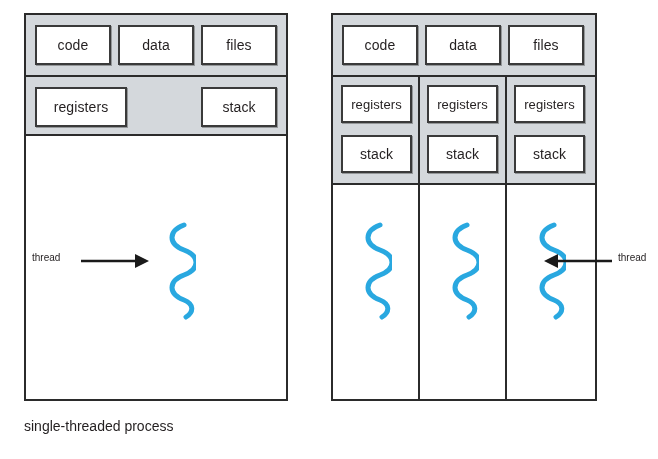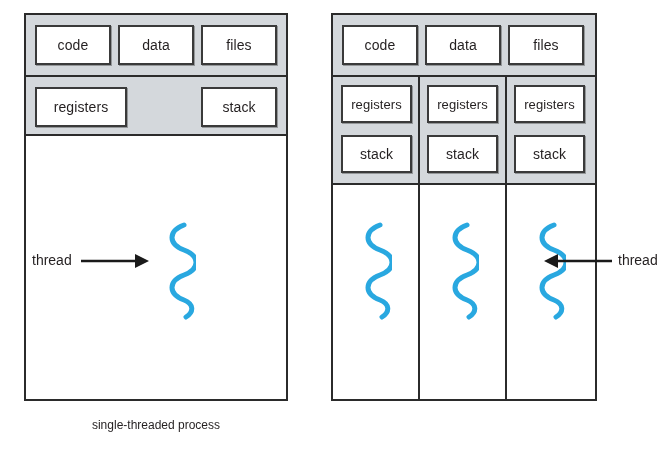--- a/index.html
+++ b/index.html
@@ -77,35 +77,34 @@
 
   
   .squiggle {
     position: absolute;
     pointer-events: none;
   }
 
   
   .annot-label {
     position: absolute;
-    font-size: 14px;
+    font-size: 10px;
     color: #231f20;
     white-space: nowrap;
   }
   .annot-arrow {
     position: absolute;
     pointer-events: none;
   }
 
   
   .caption {
     position: absolute;
-    font-size: 12px;
+    font-size: 14px;
     color: #231f20;
-    text-align: center;
     white-space: nowrap;
   }
   #caption-single { left: 13px;  top: 418px; width: 264px; }
   #caption-multi  { left: 320px; top: 418px; width: 266px; }
 </style>
 </head>
 <body>
 
 <div class="figure">
 

